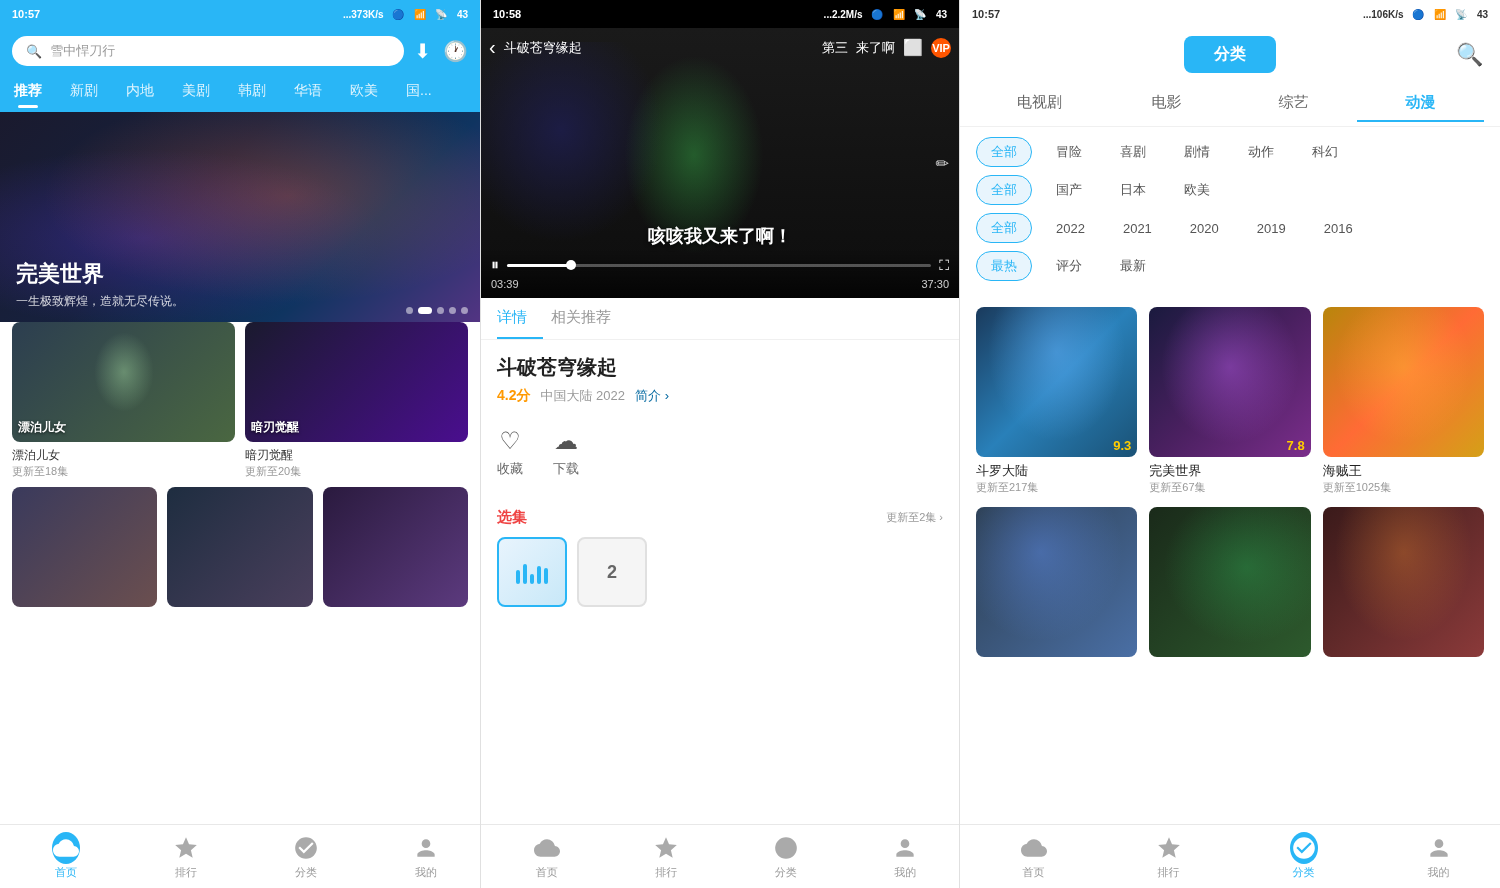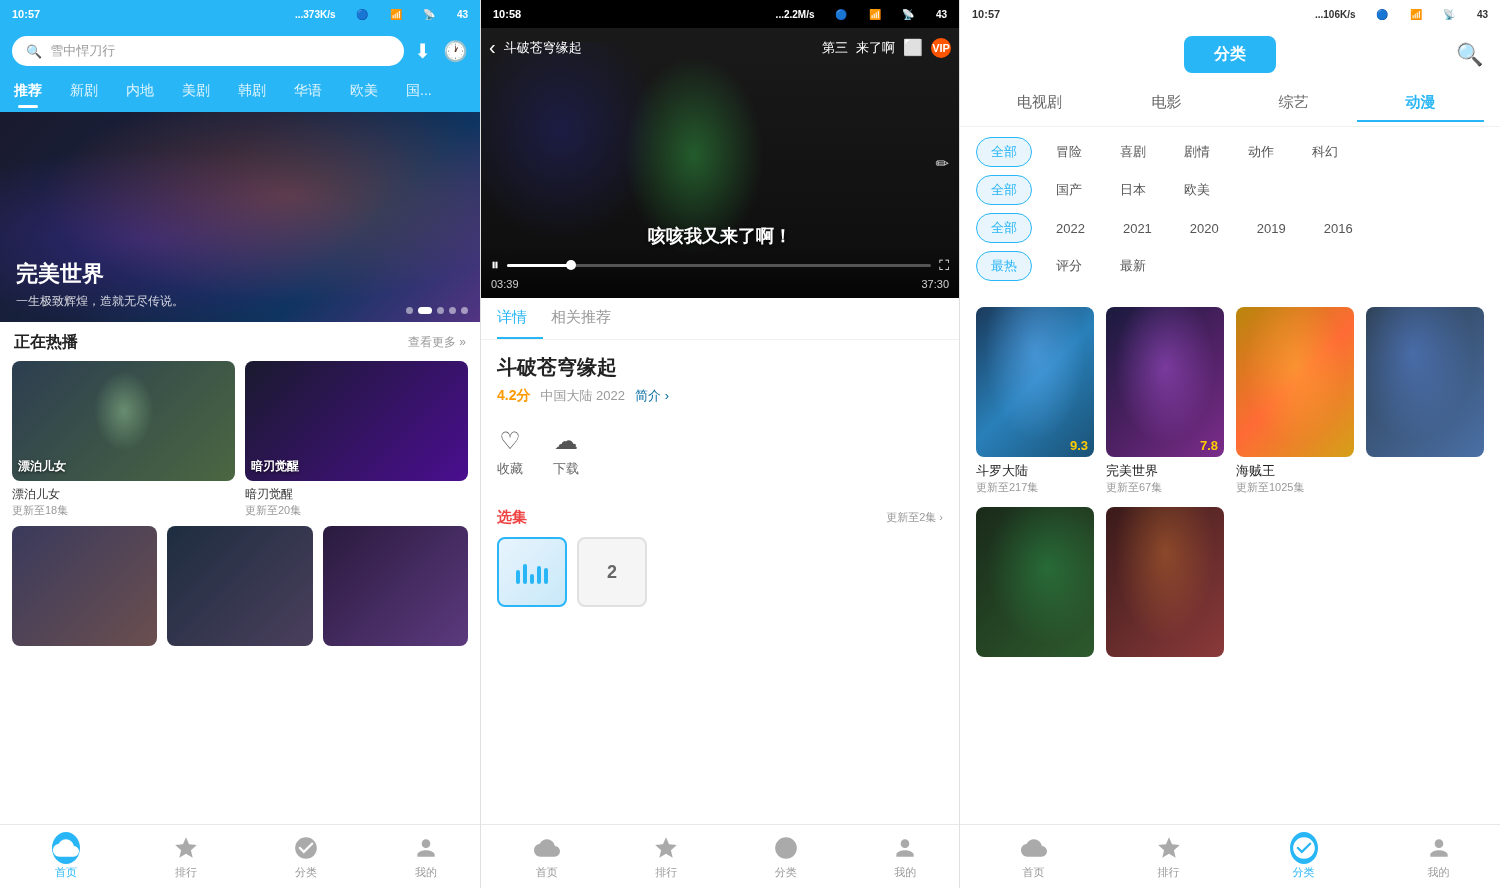--- a/index.html
+++ b/index.html
@@ -35,21 +35,21 @@
       justify-content: space-between;
       padding: 0 12px;
       font-size: 11px;
       color: #fff;
       font-weight: 600;
     }
 
     .status-right {
       display: flex;
       align-items: center;
-      gap: 21px;
+      gap: 9px;
       font-size: 10px;
     }
 
     .search-bar-wrap {
       background: #29b6f6;
       padding: 8px 12px;
       display: flex;
       align-items: center;
       gap: 10px;
     }
@@ -673,21 +673,21 @@
       border: 1.5px solid #29b6f6;
     }
 
     .filter-tag.normal {
       color: #555;
       background: transparent;
     }
 
     .content-grid {
       display: grid;
-      grid-template-columns: repeat(4, 1fr);
+      grid-template-columns: repeat(3, 1fr);
       gap: 12px;
       padding: 8px 16px;
     }
 
     .content-card {
       cursor: pointer;
     }
 
     .content-thumb {
       width: 100%;
@@ -817,24 +817,20 @@
     </div>
     <div class="banner-dots">
       <div class="banner-dot"></div>
       <div class="banner-dot active"></div>
       <div class="banner-dot"></div>
       <div class="banner-dot"></div>
       <div class="banner-dot"></div>
     </div>
   </div>
 
-  <div class="section-header">
-    <span class="section-title">正在热播</span>
-    <span class="section-more">查看更多 »</span>
-  </div>
 
   <div class="card-list">
     <div class="card-item">
       <div class="card-thumb thumb-piaopiao">
         <div class="piao-figure"></div>
         <div class="thumb-text-overlay">漂泊儿女</div>
       </div>
       <div class="card-label">漂泊儿女</div>
       <div class="card-sub">更新至18集</div>
     </div>

